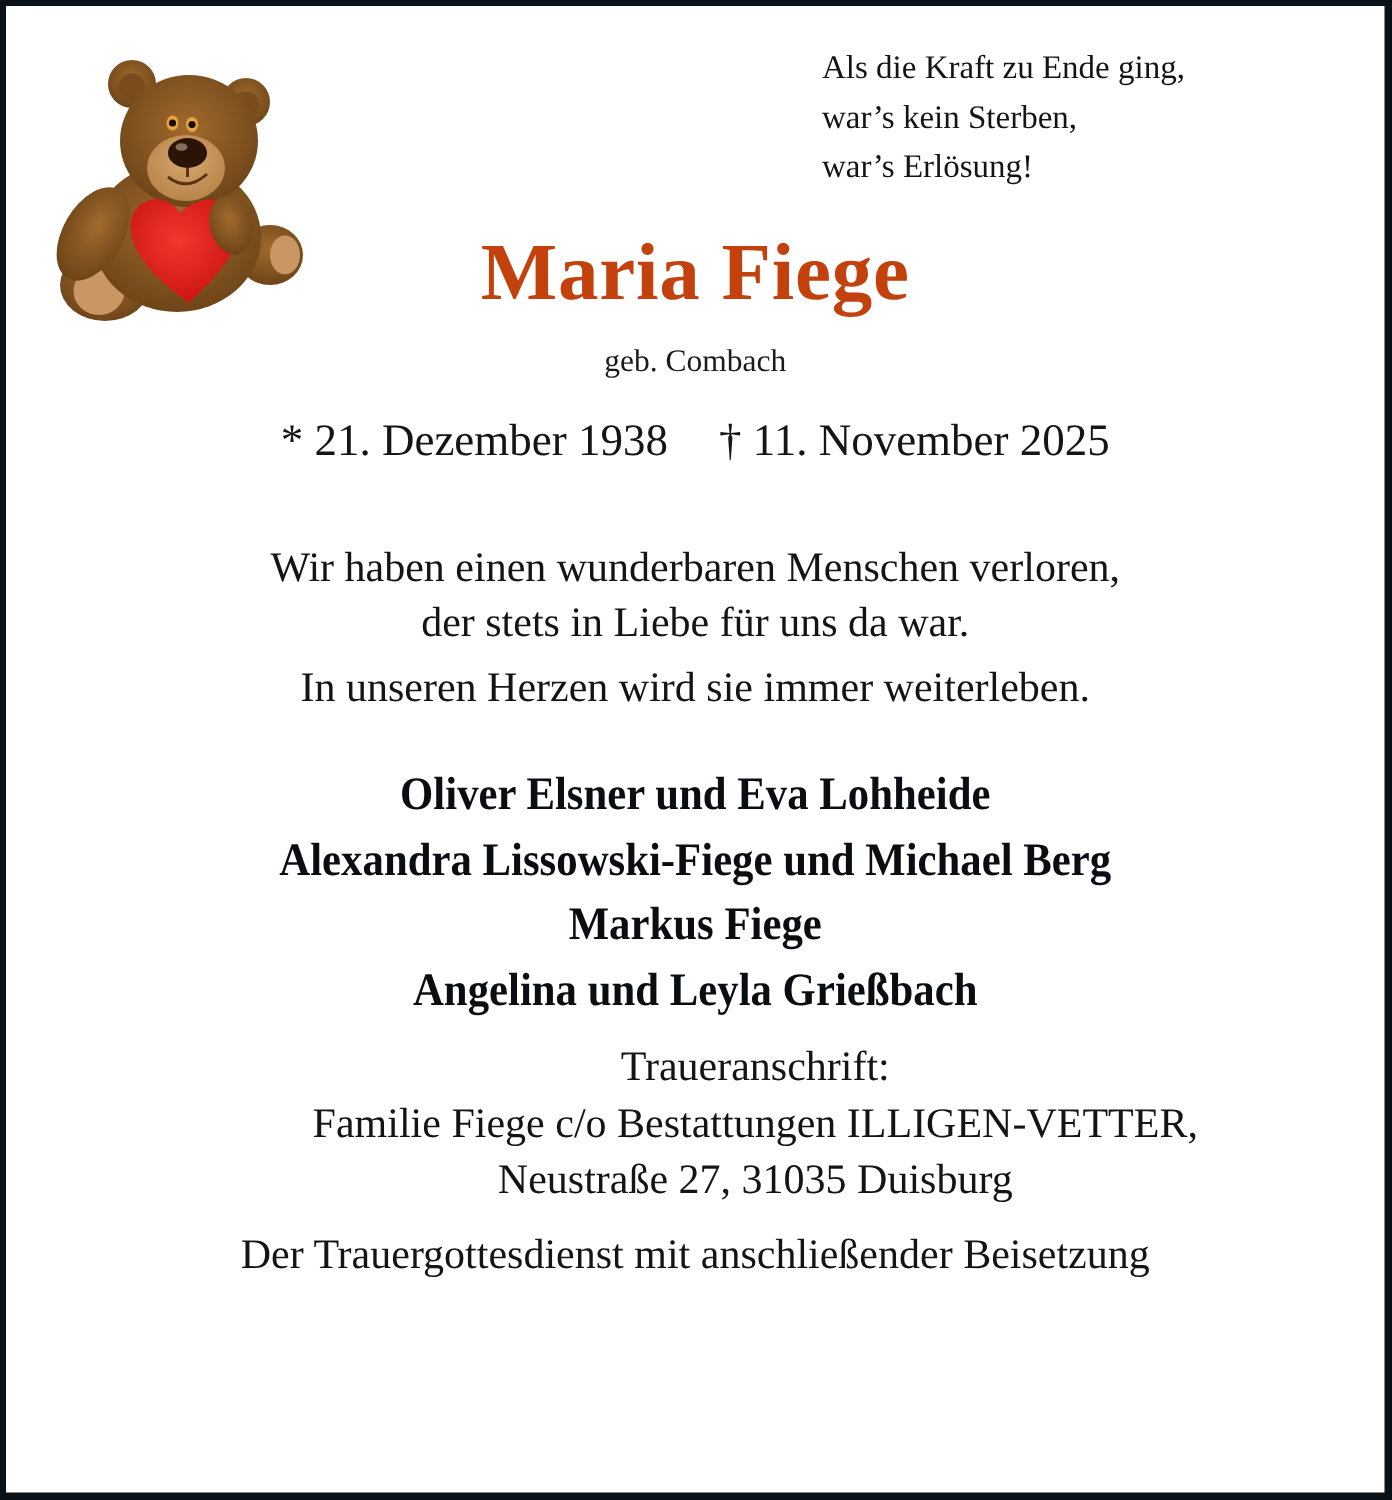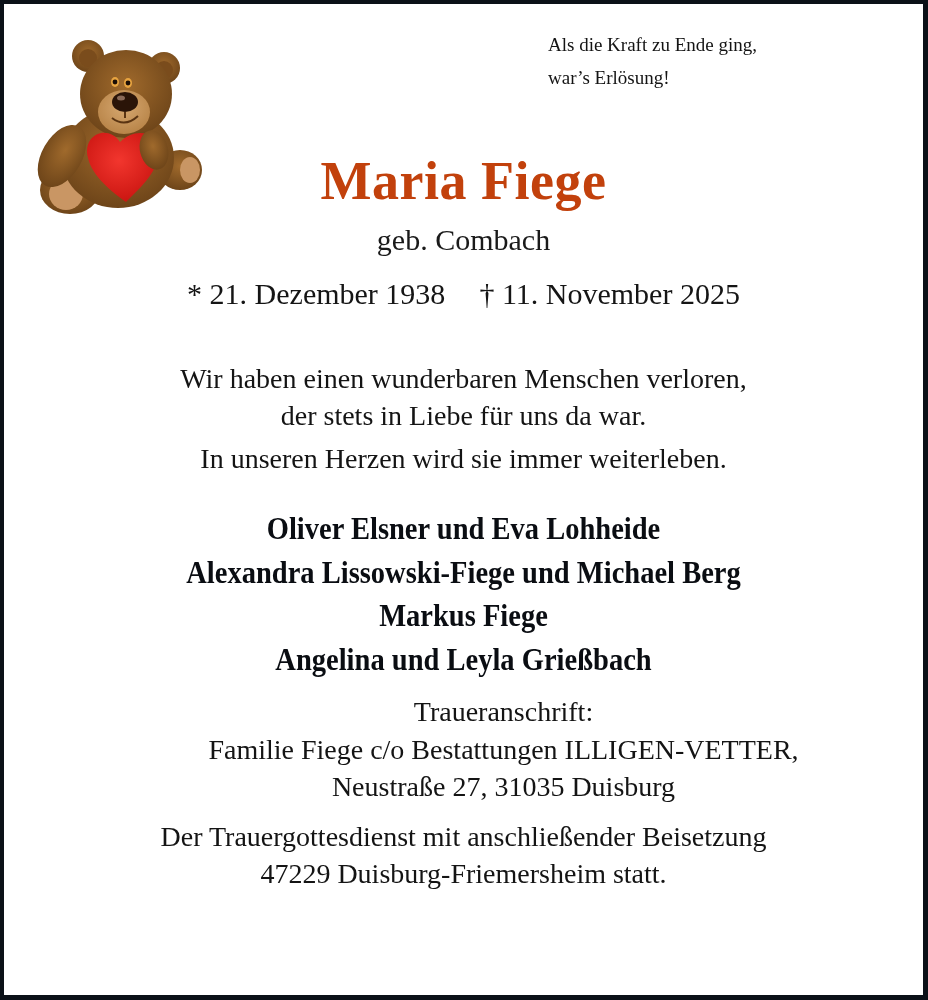--- a/index.html
+++ b/index.html
@@ -13,32 +13,32 @@
       position: absolute; left: 4px; top: 4px;
       width: 919px; height: 991px;
       background: #ffffff;
       overflow: hidden;
     }
     .bear {
       position: absolute; left: 26px; top: 26px; width: 176px; height: 186px;
     }
     .motto {
       position: absolute; left: 544px; top: 24px;
-      font-size: 19px; line-height: 33px; color: #141414;
+      font-size: 22px; line-height: 33px; color: #141414;
       white-space: nowrap;
     }
     .motto div { margin: 0; }
     .center {
       position: absolute; left: 0; width: 919px; text-align: center; white-space: nowrap;
     }
     .name {
       top: 146px; font-size: 54px; font-weight: bold; line-height: 62px; color: #c2410c;
       letter-spacing: 0.5px;
     }
-    .maiden { top: 221px; font-size: 30px; line-height: 30px; color: #1a1a1a; }
+    .maiden { top: 221px; font-size: 21px; line-height: 30px; color: #1a1a1a; }
     .dates { top: 273px; font-size: 30px; line-height: 34px; color: #151515; }
     .dates .gap { display: inline-block; width: 34px; }
     .verse { top: 356px; font-size: 28px; line-height: 37px; color: #141414; }
     .verse div:nth-child(3) { margin-top: 6px; }
     .mourners {
       top: 503px; font-size: 31px; line-height: 43.5px; font-weight: bold; color: #0a0d12;
       transform: scaleX(0.92); transform-origin: center top;
     }
     .address { top: 689px; font-size: 28px; line-height: 37.5px; color: #141414; padding-left: 40px; }
     .service { top: 815px; font-size: 28px; line-height: 36.5px; color: #141414; }
@@ -92,20 +92,21 @@
 
     <path d="M95 82 L95 88 M82 88 Q95 98 108 86" stroke="#5a3412" stroke-width="2" fill="none"></path>
 
     <path d="M90 112 C78 94 52 104 58 128 C62 146 82 162 96 172 C112 156 130 140 128 120 C126 100 104 98 90 112 Z" fill="url(#heart)"></path>
 
     <ellipse cx="124" cy="120" rx="14" ry="20" transform="rotate(-15 124 120)" fill="url(#fur)"></ellipse>
   </svg>
 
   <div class="motto">
     <div>Als die Kraft zu Ende ging,</div>
+    <div>war’s kein Sterben,</div>
     <div>war’s Erlösung!</div>
   </div>
 
   <div class="center name">Maria Fiege</div>
   <div class="center maiden">geb. Combach</div>
   <div class="center dates">
     <span>* 21. Dezember 1938</span><span class="gap"></span><span>† 11. November 2025</span>
   </div>
 
   <div class="center verse">
@@ -122,16 +123,15 @@
   </div>
 
   <div class="center address">
     <div>Traueranschrift:</div>
     <div>Familie Fiege c/o Bestattungen ILLIGEN-VETTER,</div>
     <div>Neustraße 27, 31035 Duisburg</div>
   </div>
 
   <div class="center service">
     <div>Der Trauergottesdienst mit anschließender Beisetzung</div>
-    <div>47229 Duisburg-Friemersheim statt.</div>
   </div>
 
 </div>
 
 </body></html>

